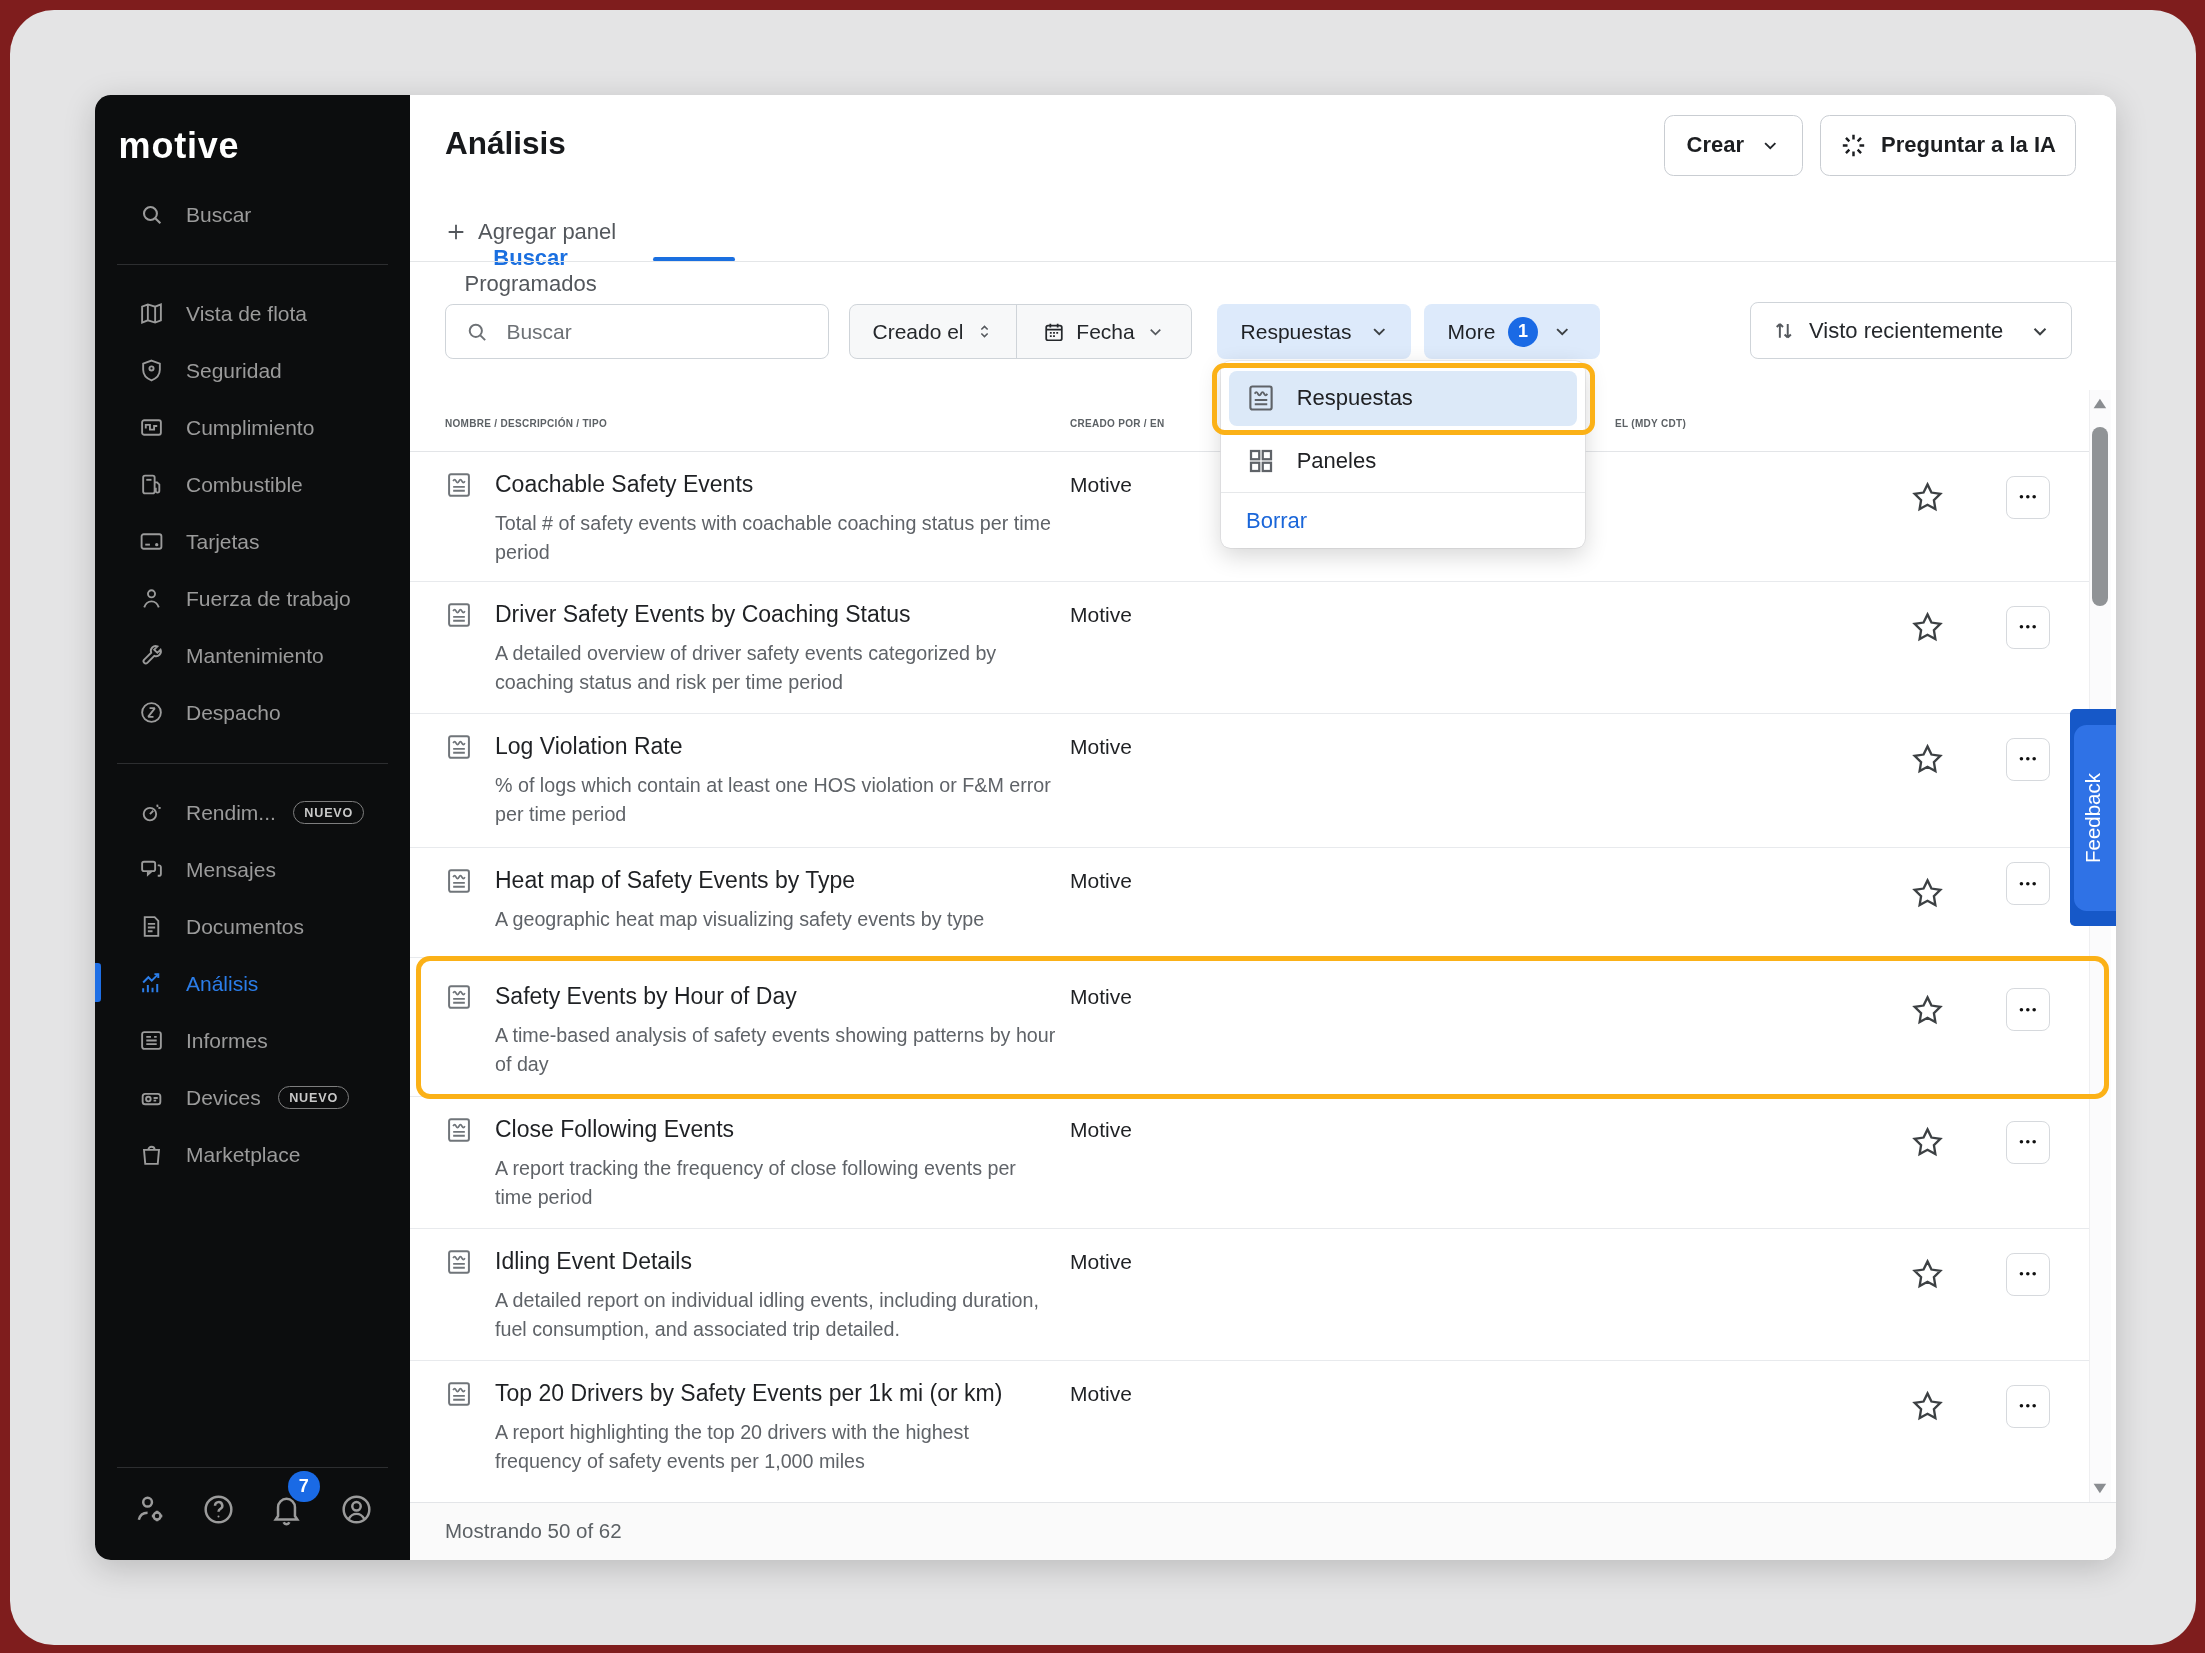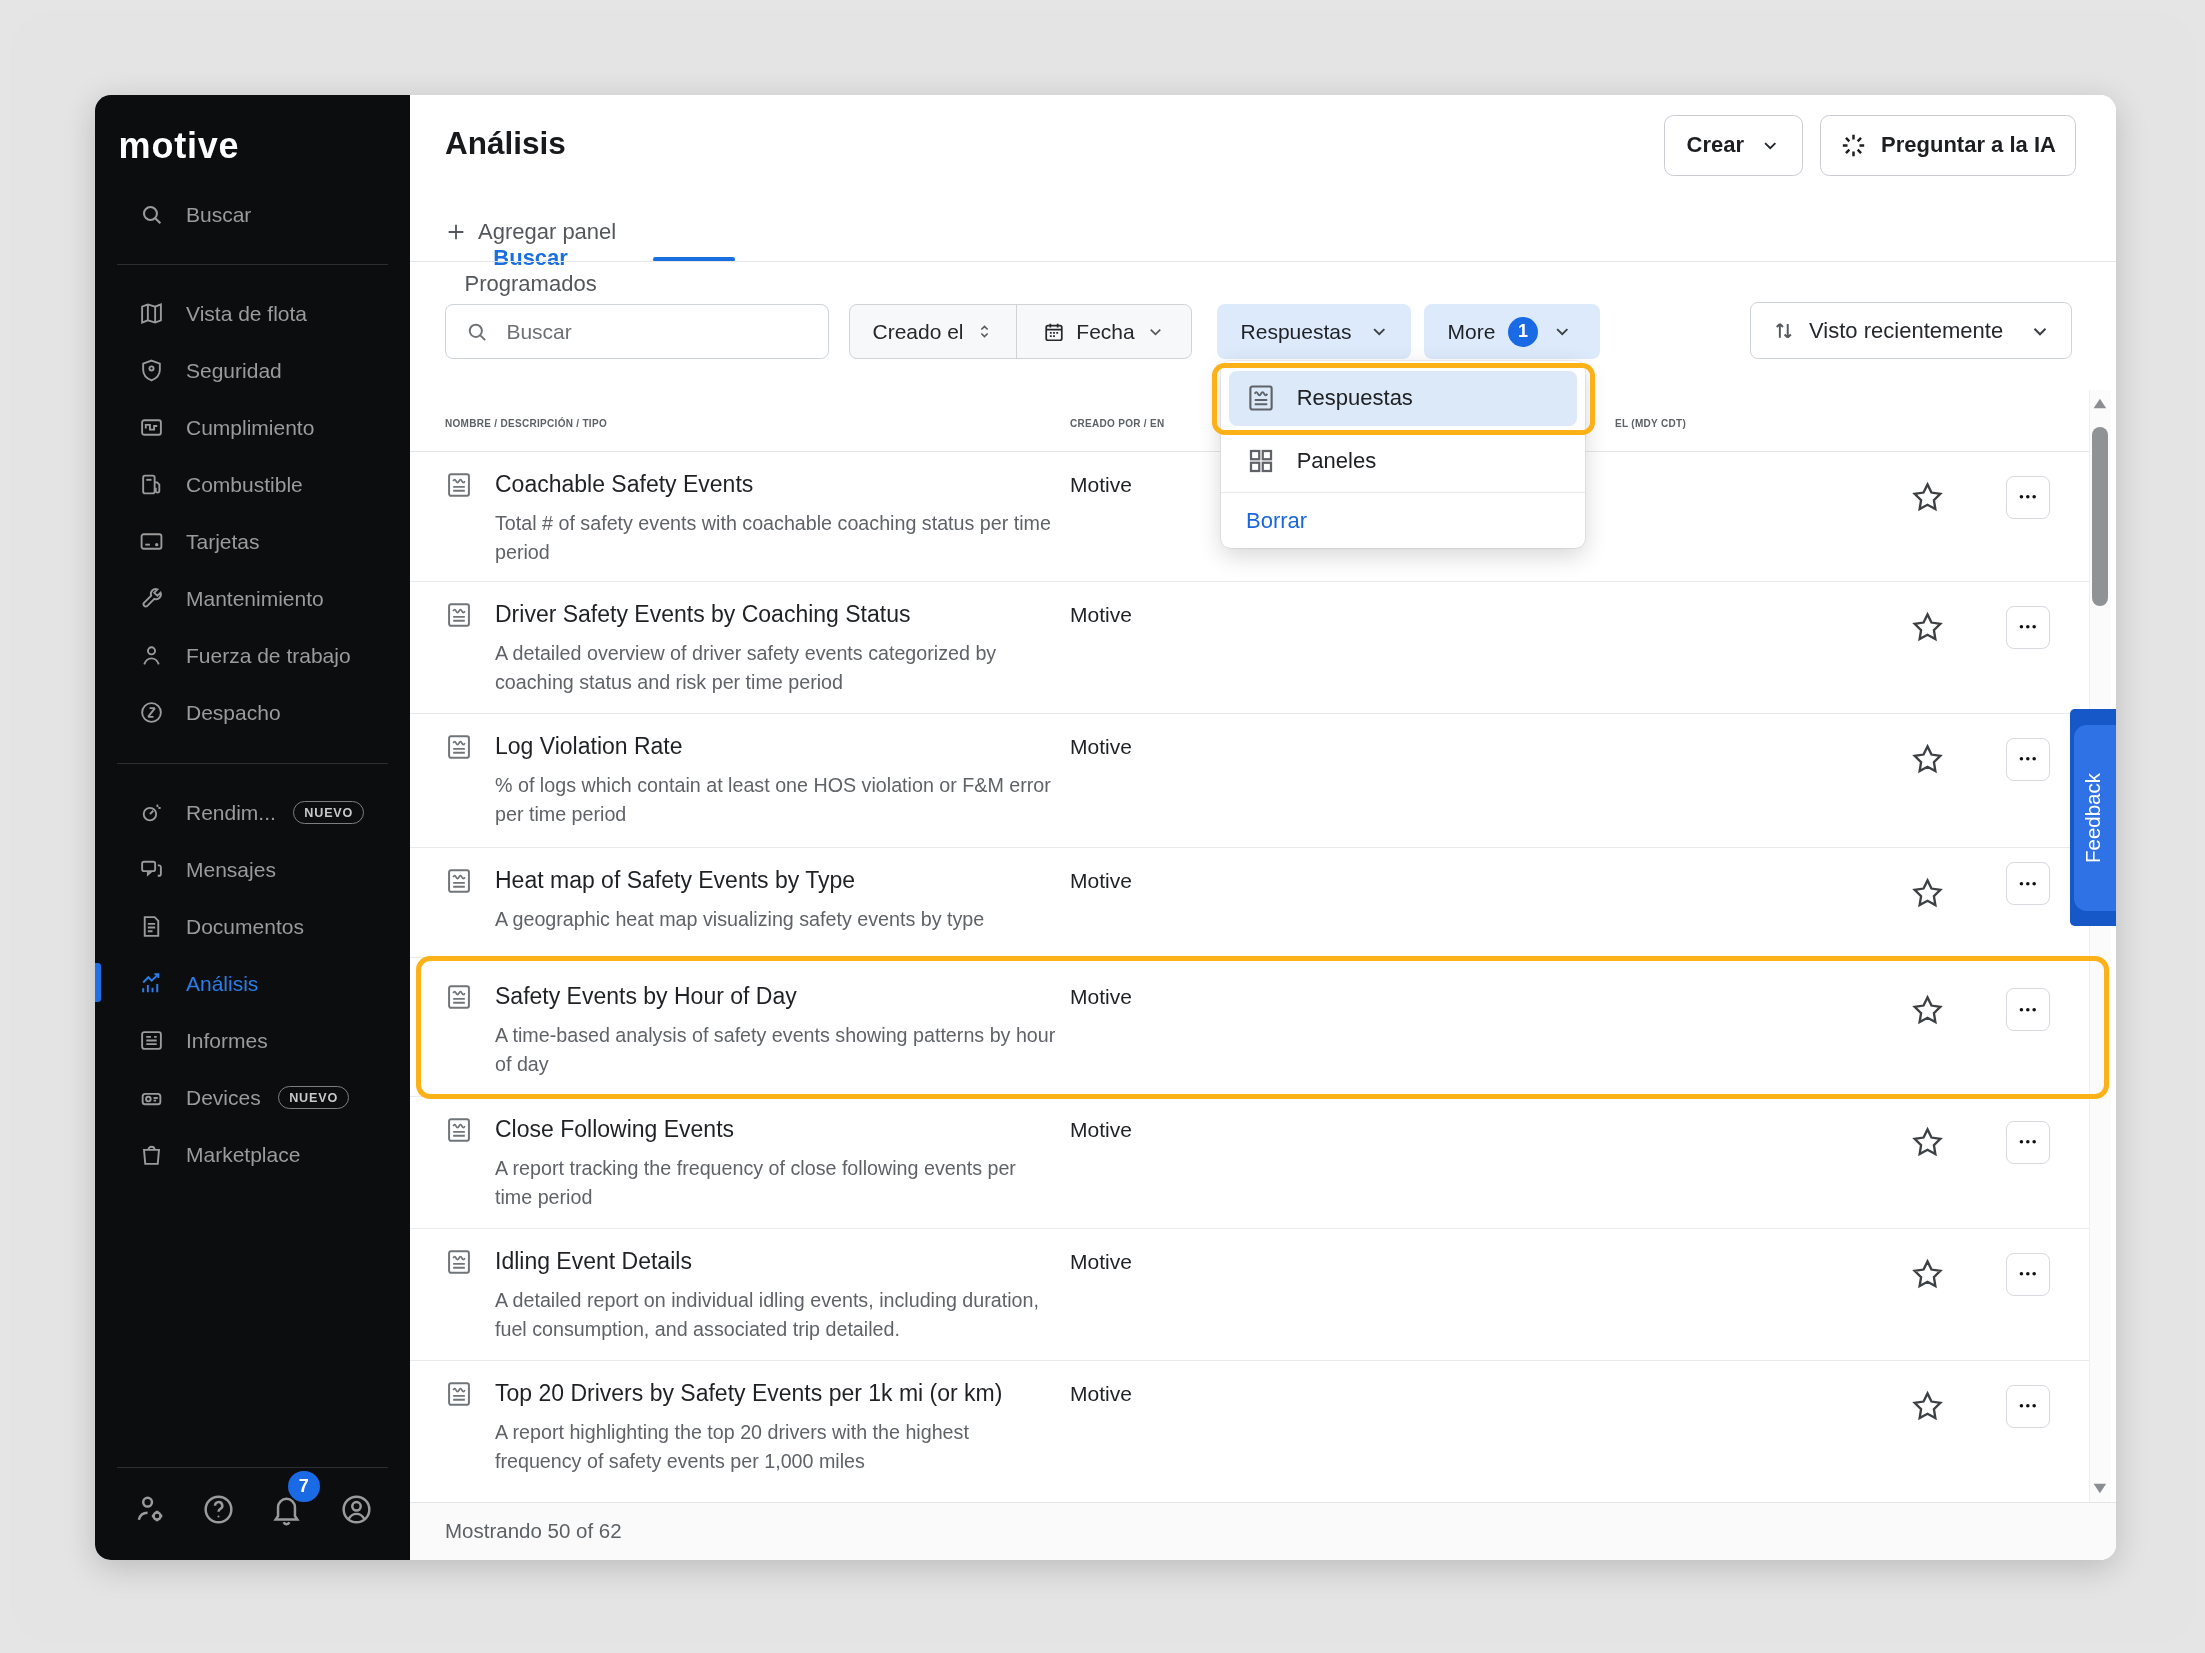--- a/index.html
+++ b/index.html
@@ -1,16 +1,16 @@
 <!DOCTYPE html>
 <html style="font-size:12.6px"><head>
 <meta charset="utf-8">
 <style>
   html,body{margin:0;padding:0;width:2205px;height:1654px;background:#000;font-family:"Liberation Sans",sans-serif;-webkit-font-smoothing:antialiased;}
-  .stage{position:relative;width:2205px;height:1654px;background:#e5e5e5;overflow:hidden;}
+  .stage{position:relative;width:2205px;height:1654px;background:#7f1d1d;overflow:hidden;}
   .screen{position:absolute;left:9.5px;top:9.5px;right:9.5px;bottom:9.5px;background:#e4e4e5;border-radius:44px;}
   .window{position:absolute;left:95px;top:95px;width:2021px;height:1465px;border-radius:15.8px;overflow:hidden;background:#fff;box-shadow:0 7.9px 31.5px rgba(0,0,0,.18);}
   
   .sidebar{position:absolute;left:0;top:0;width:315px;height:100%;background:#0c0d0e;}
   .logo{position:absolute;left:23.6px;top:30px;color:#fff;font-size:36px;font-weight:800;letter-spacing:0.8px;}
   .sb-search{position:absolute;left:0;top:96px;width:100%;height:47px;display:flex;align-items:center;color:#9b9b9b;cursor:pointer;}
   .sb-search svg{margin-left:44px;}
   .sb-search span{margin-left:22px;font-size:21px;}
   .sb-divider{position:absolute;left:22px;right:22px;height:0.8px;background:#2d2e30;}
   .nav{position:absolute;left:0;width:100%;}
@@ -133,30 +133,30 @@
         <div class="nav-item">
           <svg width="25" height="25" viewBox="0 0 24 24" fill="none" stroke="currentColor" stroke-width="1.8">
               <rect x="2.5" y="5" width="19" height="14" rx="2"></rect>
               <path d="M6 15h4.5"></path>
               <circle cx="17" cy="15" r="1.6" fill="currentColor" stroke="none"></circle>
             </svg>
           <span class="lbl">Tarjetas</span>
         </div>
         <div class="nav-item">
           <svg width="25" height="25" viewBox="0 0 24 24" fill="none" stroke="currentColor" stroke-width="1.8">
-              <path d="M20.7 6.3a4.6 4.6 0 01-6 6L8 19a2.1 2.1 0 01-3-3l6.7-6.7a4.6 4.6 0 016-6L14.6 6.4l3 3z"></path>
-            </svg>
-          <span class="lbl">Mantenimiento</span>
-        </div>
-        <div class="nav-item">
-          <svg width="25" height="25" viewBox="0 0 24 24" fill="none" stroke="currentColor" stroke-width="1.8">
               <circle cx="12" cy="7.5" r="3.4"></circle>
               <path d="M5 20.5c1.4-4 3.9-5.8 7-5.8s5.6 1.8 7 5.8"></path>
             </svg>
           <span class="lbl">Fuerza de trabajo</span>
+        </div>
+        <div class="nav-item">
+          <svg width="25" height="25" viewBox="0 0 24 24" fill="none" stroke="currentColor" stroke-width="1.8">
+              <path d="M20.7 6.3a4.6 4.6 0 01-6 6L8 19a2.1 2.1 0 01-3-3l6.7-6.7a4.6 4.6 0 016-6L14.6 6.4l3 3z"></path>
+            </svg>
+          <span class="lbl">Mantenimiento</span>
         </div>
         <div class="nav-item">
           <svg width="25" height="25" viewBox="0 0 24 24" fill="none" stroke="currentColor" stroke-width="1.8">
               <circle cx="12" cy="12" r="9"></circle>
               <path d="M15.3 7.8h-5.2M8.7 16.2h5.2M15.3 7.8l-6.6 8.4"></path>
             </svg>
           <span class="lbl">Despacho</span>
         </div>
       </div>
 

